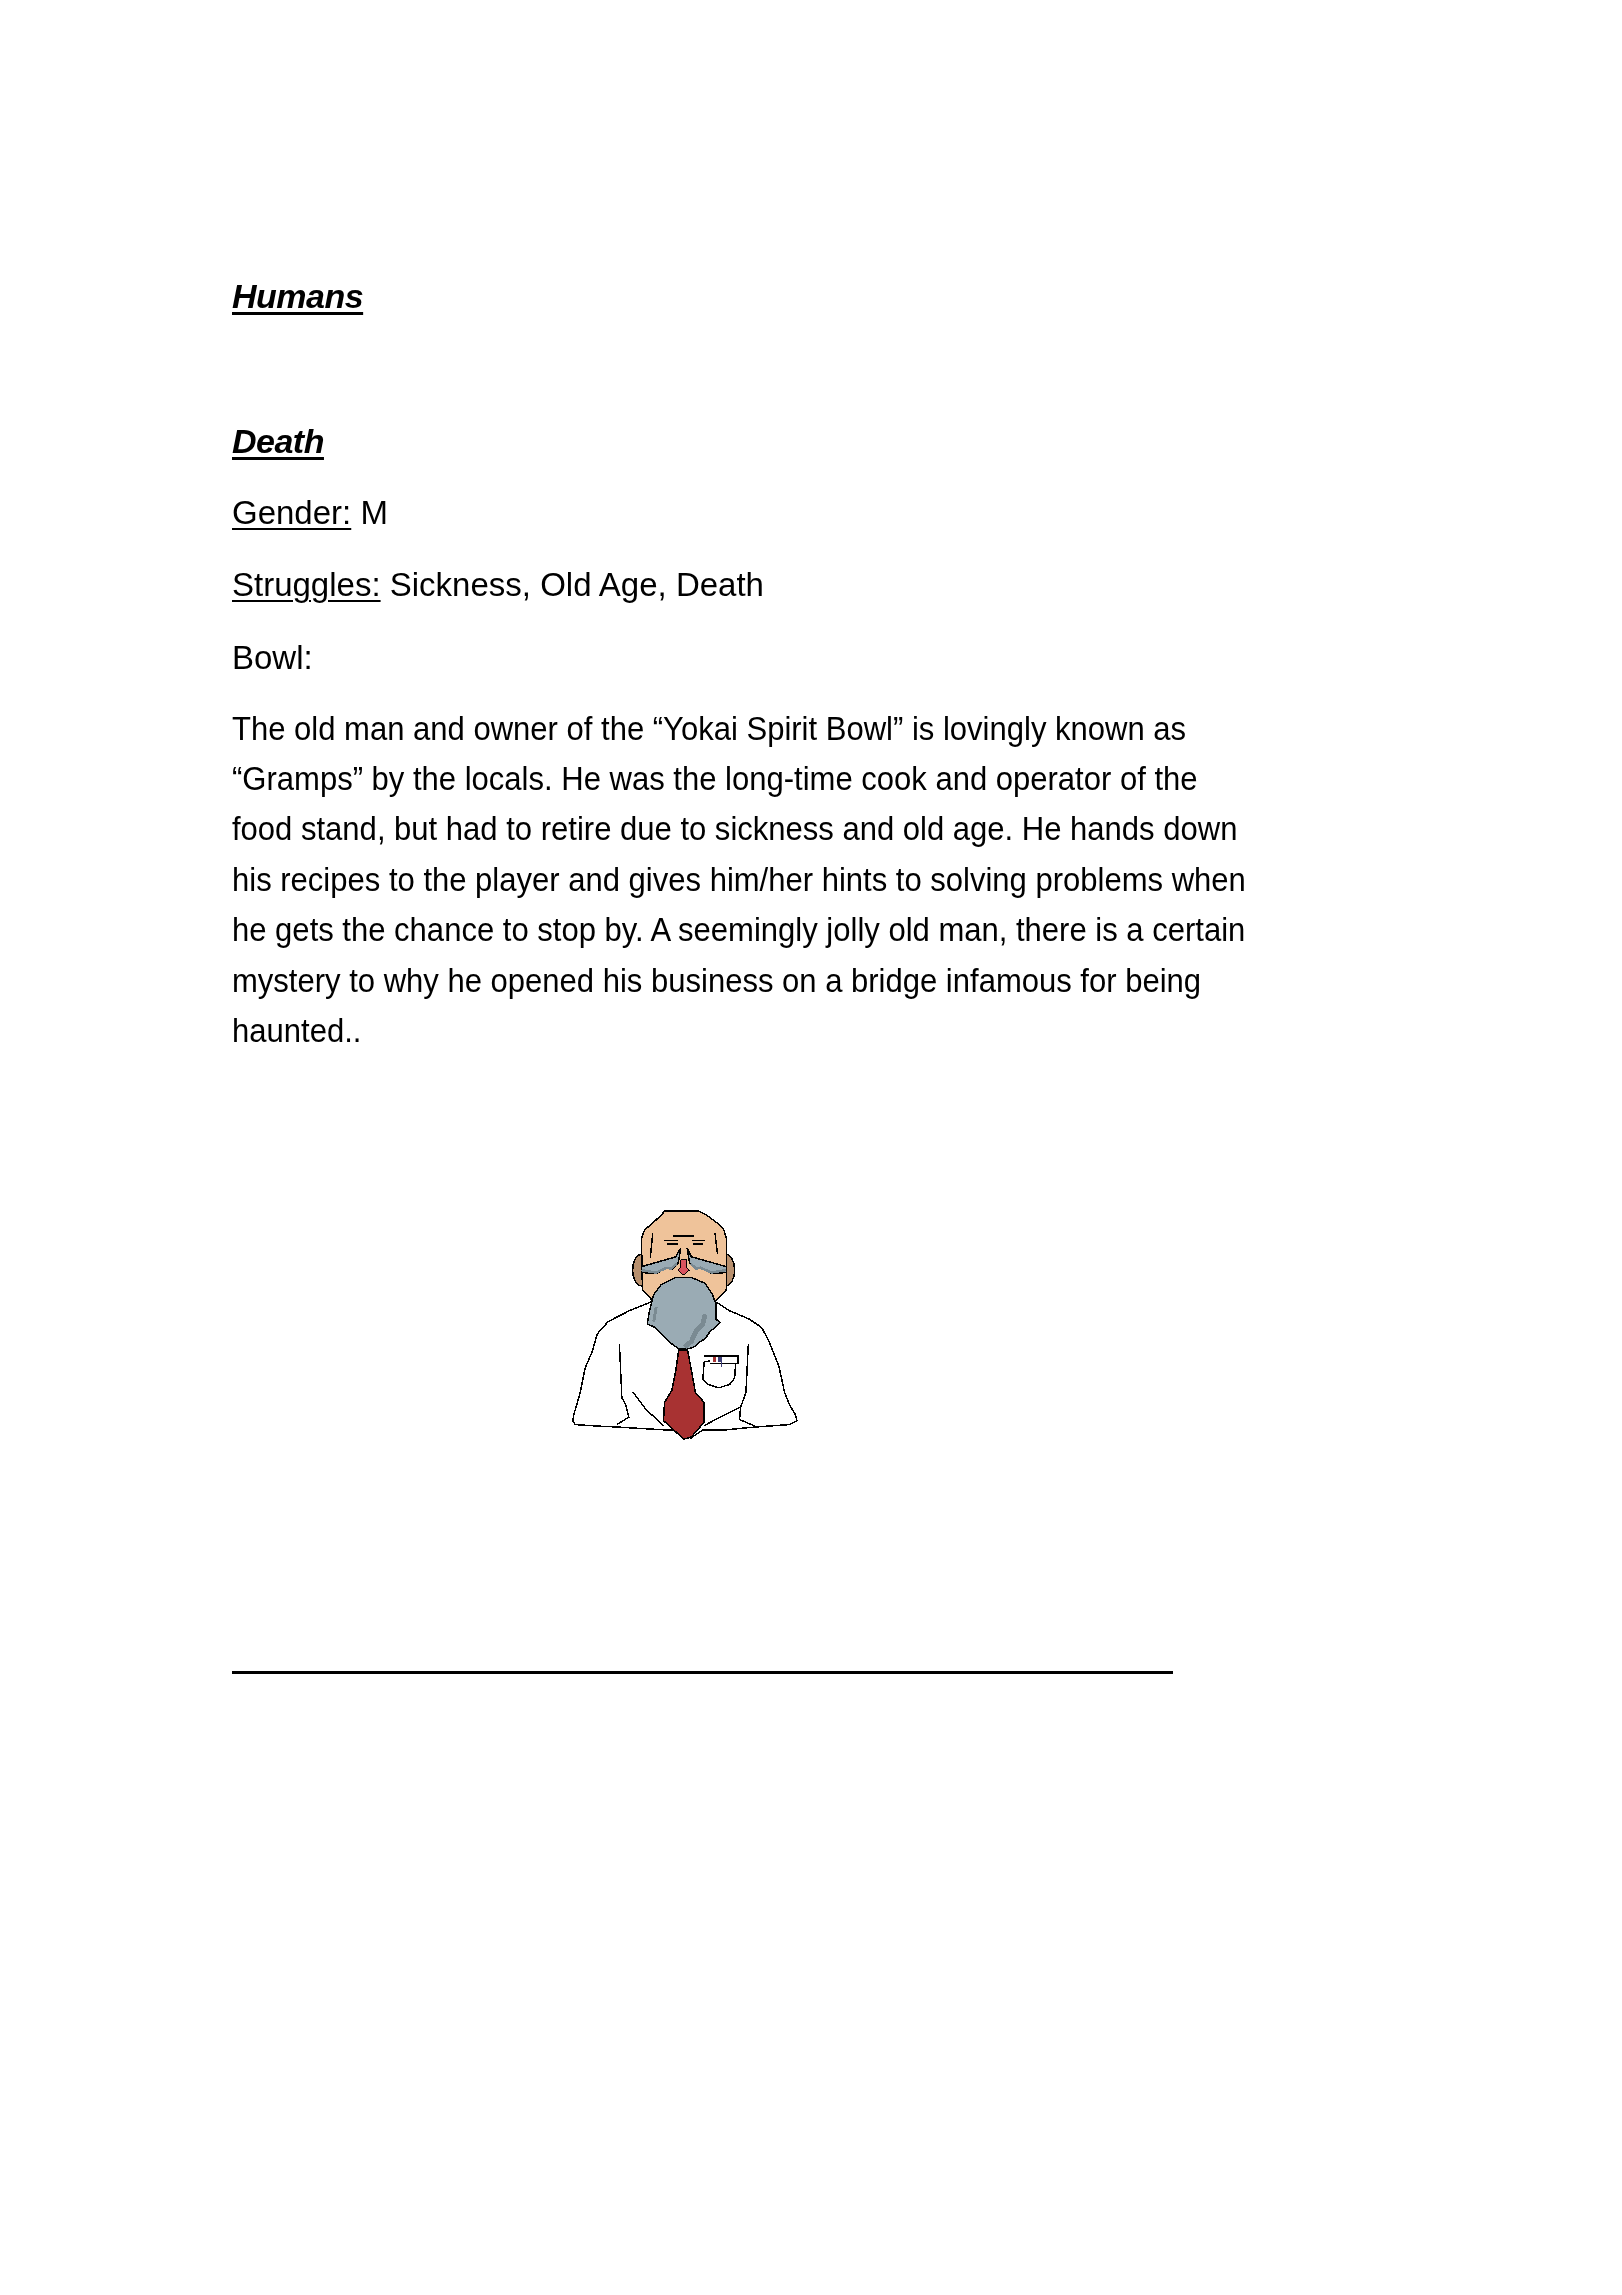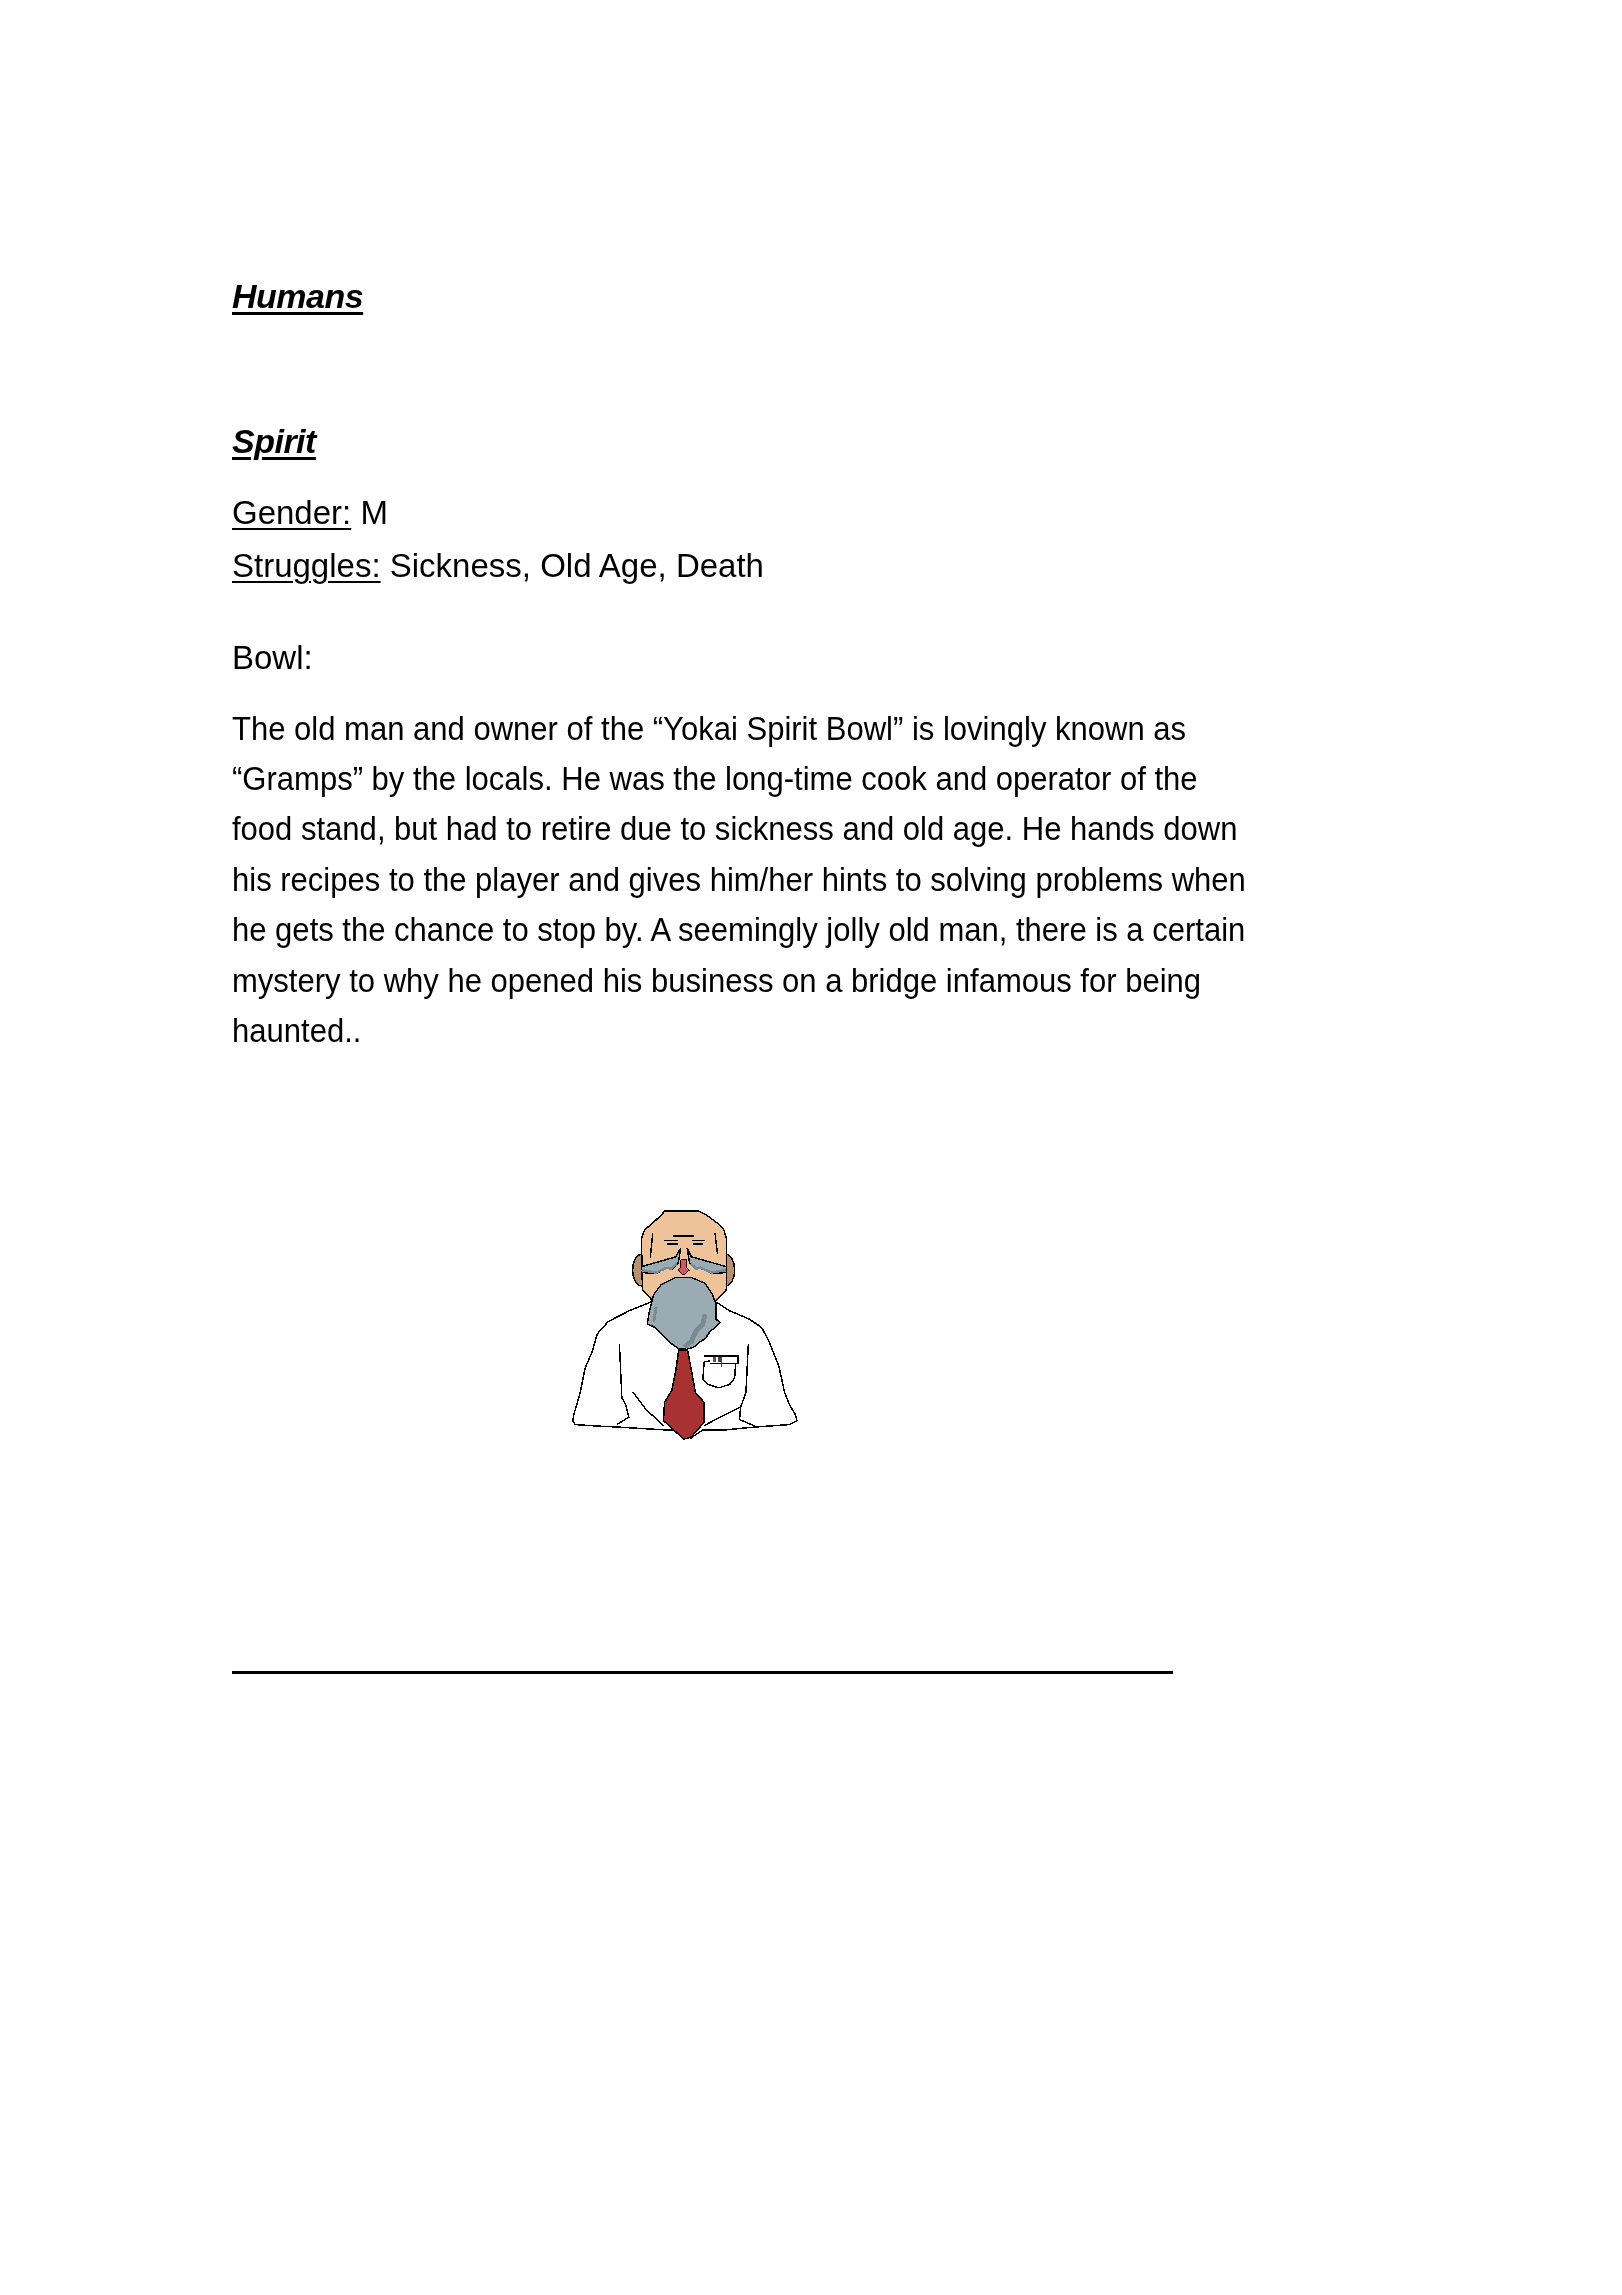--- a/index.html
+++ b/index.html
@@ -14,28 +14,28 @@
   .rule { position: absolute; left: 232px; top: 1671px; width: 941px; height: 2.9px; background: #000; }
   .figure { position: absolute; left: 563px; top: 1199px; width: 255px; height: 255px; }
 </style>
 </head>
 <body>
 
 <div>
 
   <div class="abs heading" style="left:232px; top:279px;">Humans</div>
 
-  <div class="abs heading" style="left:232px; top:424px;">Spirit</div>
+  <div class="abs heading" style="left:232px; top:424px;">Death</div>
 
   <div class="abs field" style="left:232px; top:496px;">
     <span class="lbl">Gender:</span>
     <span>M</span>
   </div>
 
-  <div class="abs field" style="left:232px; top:549px;">
+  <div class="abs field" style="left:232px; top:568px;">
     <span class="lbl">Struggles:</span>
     <span>Sickness, Old Age, Death</span>
   </div>
 
   <div class="abs field" style="left:232px; top:641px;">Bowl:</div>
 
   <div>
     <div class="abs para-line" style="left:232px; top:712px; transform:scaleX(0.94);">The old man and owner of the “Yokai Spirit Bowl” is lovingly known as</div>
     <div class="abs para-line" style="left:232px; top:762px; transform:scaleX(0.94);">“Gramps” by the locals. He was the long-time cook and operator of the</div>
     <div class="abs para-line" style="left:232px; top:812px; transform:scaleX(0.94);">food stand, but had to retire due to sickness and old age. He hands down</div>

